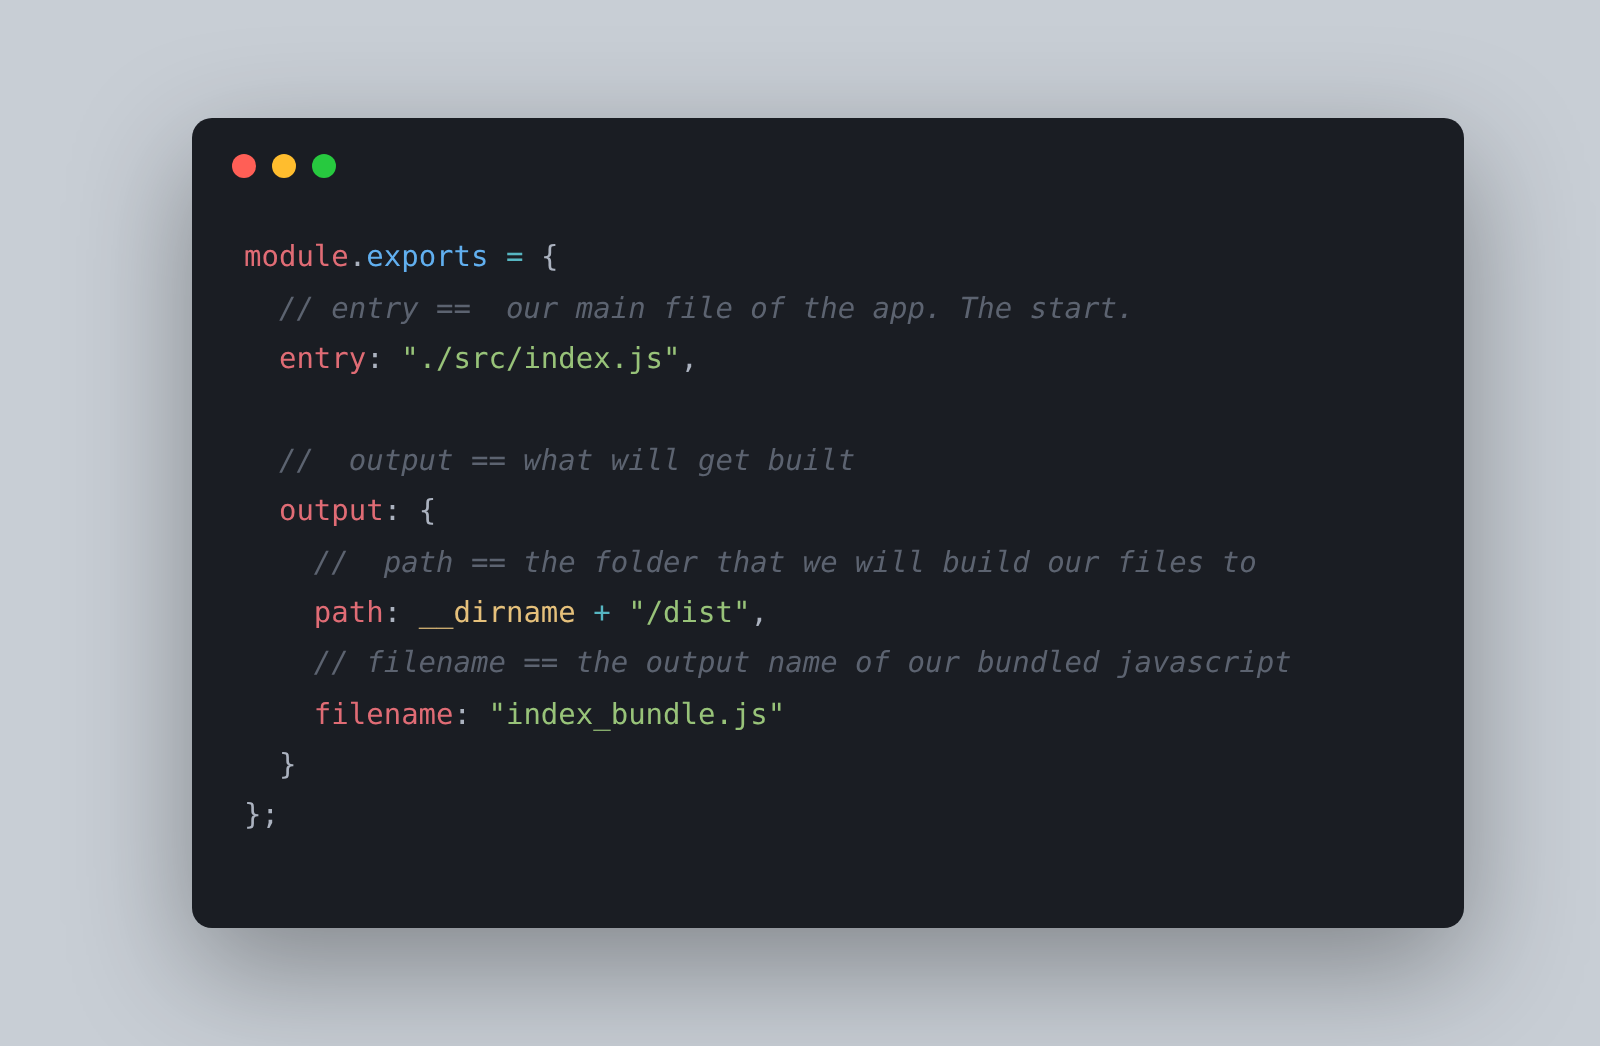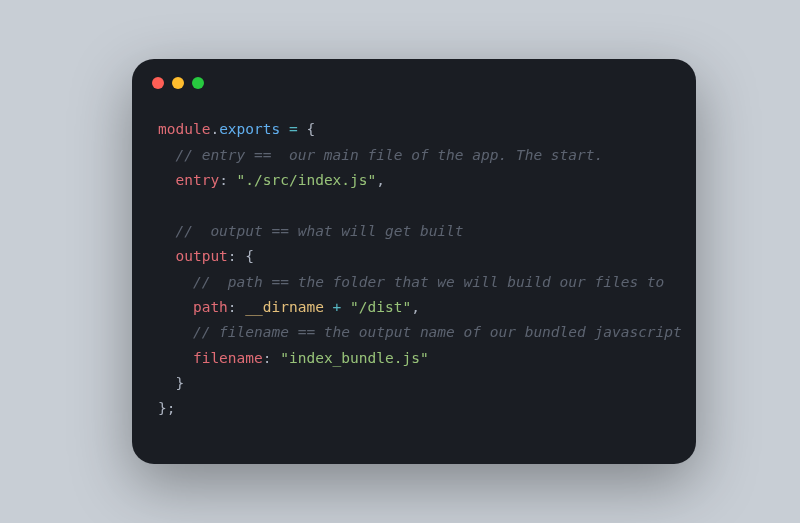--- a/index.html
+++ b/index.html
@@ -10,23 +10,23 @@
     body {
       width: 800px;
       height: 523px;
       background: #c8ced5;
       display: flex;
       align-items: center;
       justify-content: center;
       font-family: "SF Mono", "Monaco", "Menlo", "Consolas", monospace;
     }
     .window {
-      width: 564px;
+      width: 636px;
       background: #1a1d23;
-      border-radius: 22px;
+      border-radius: 10px;
       box-shadow: 0 20px 60px rgba(0,0,0,0.35);
       overflow: hidden;
       padding-bottom: 32px;
       margin-left: 28px;
     }
     .titlebar {
       display: flex;
       gap: 8px;
       padding: 18px 20px 8px 20px;
       align-items: center;

